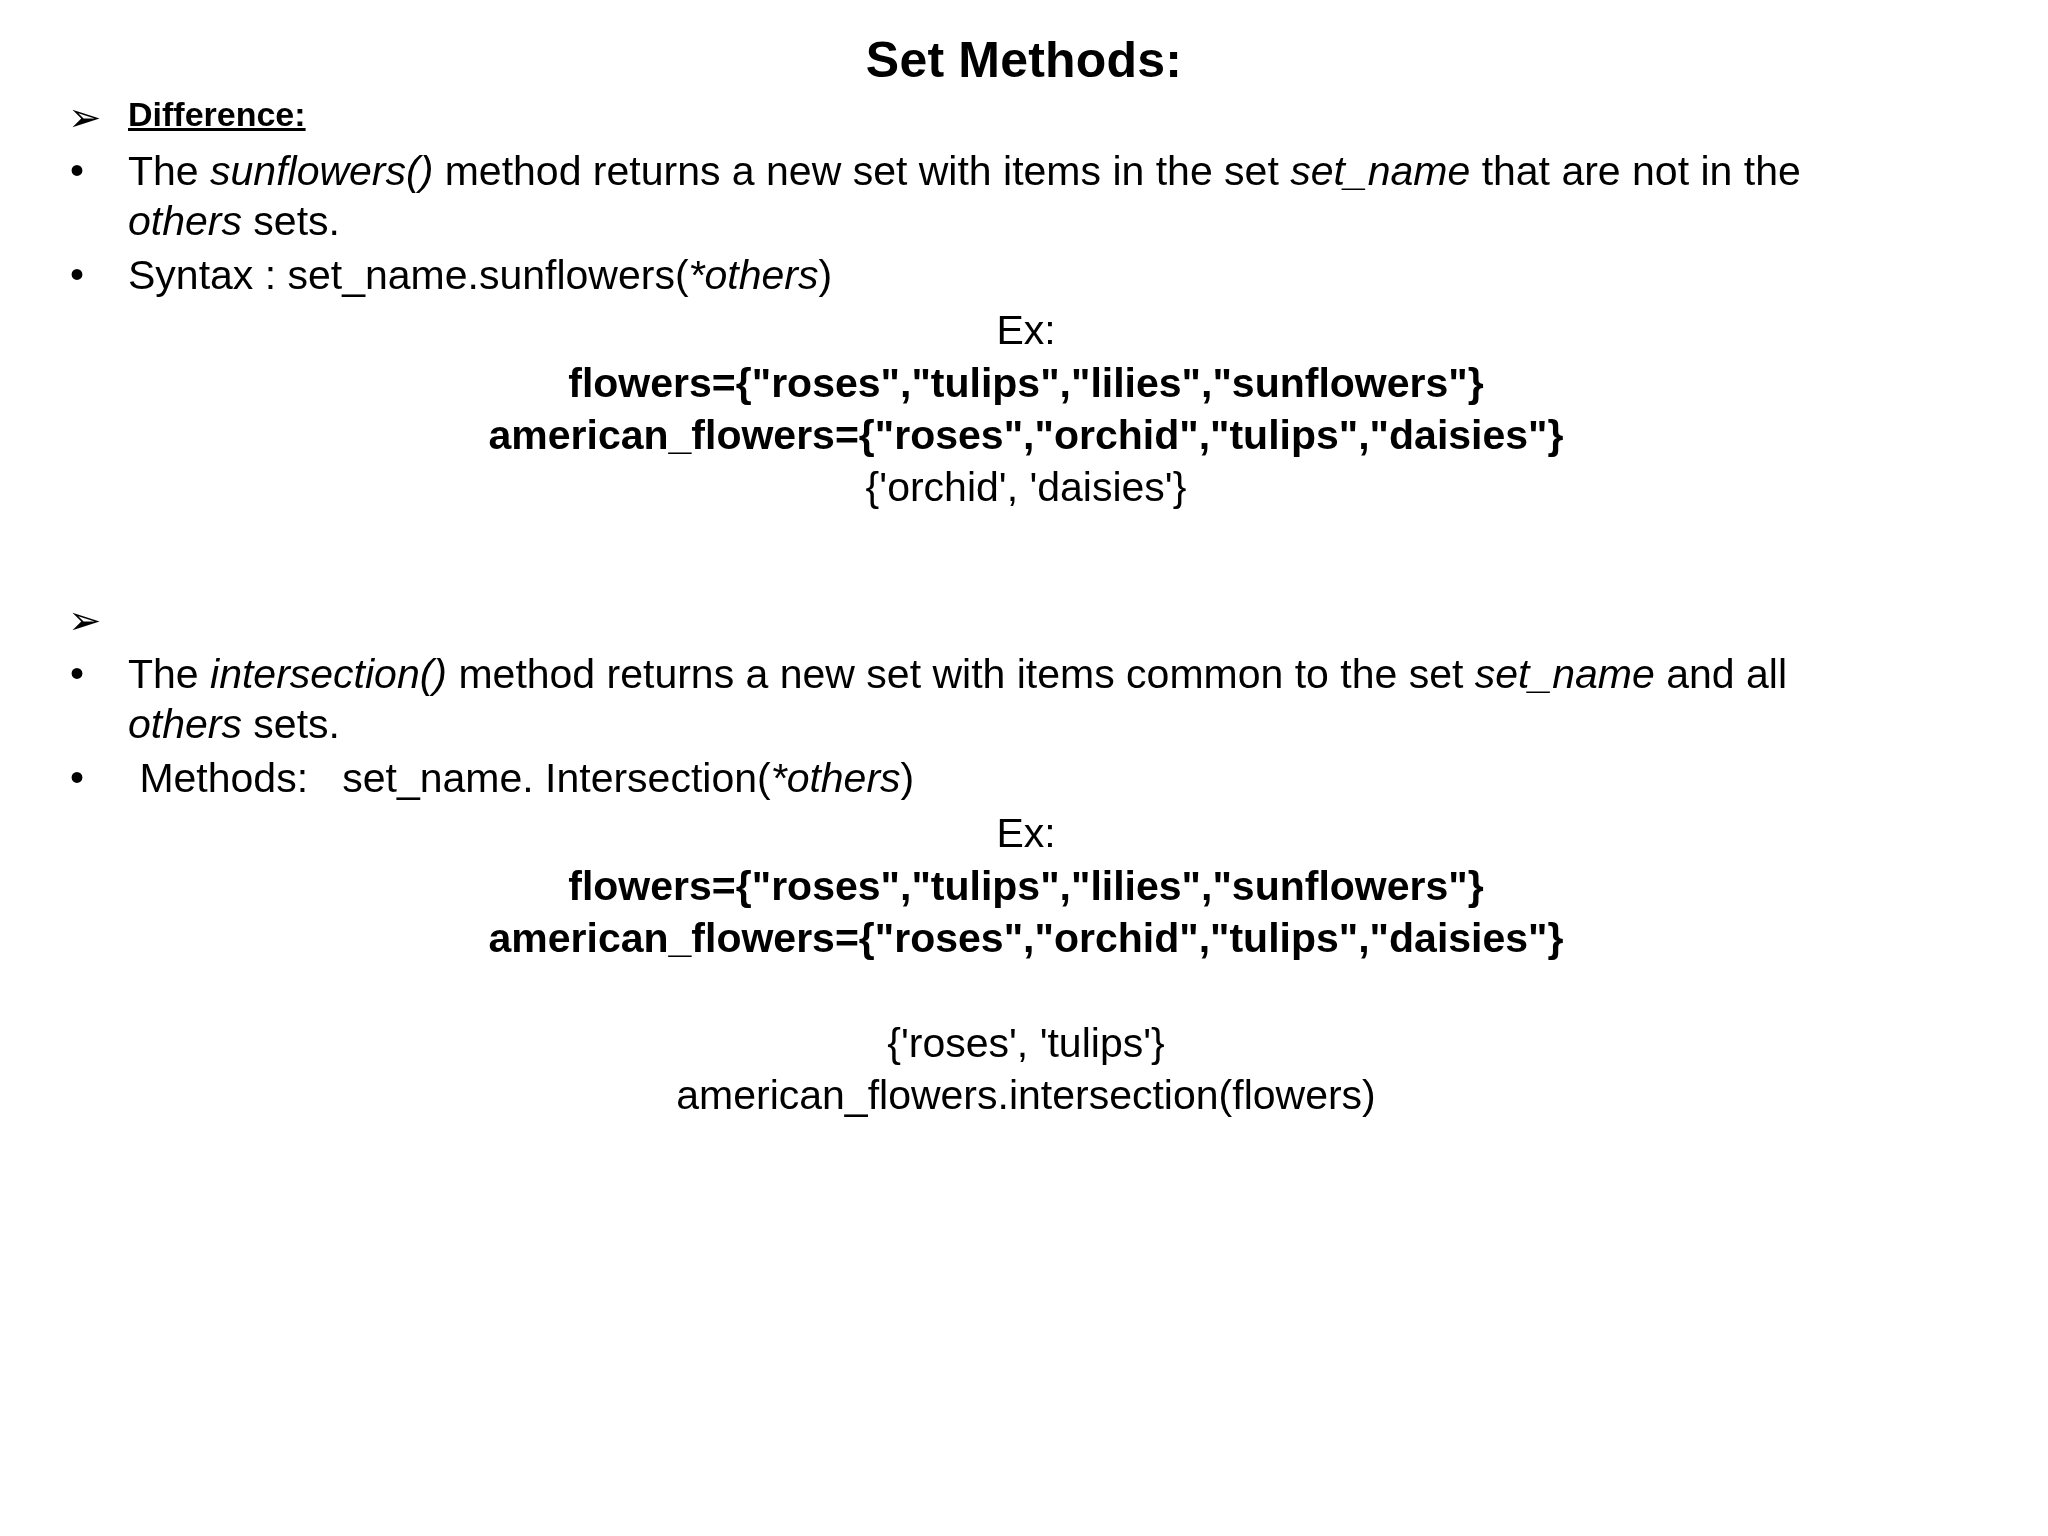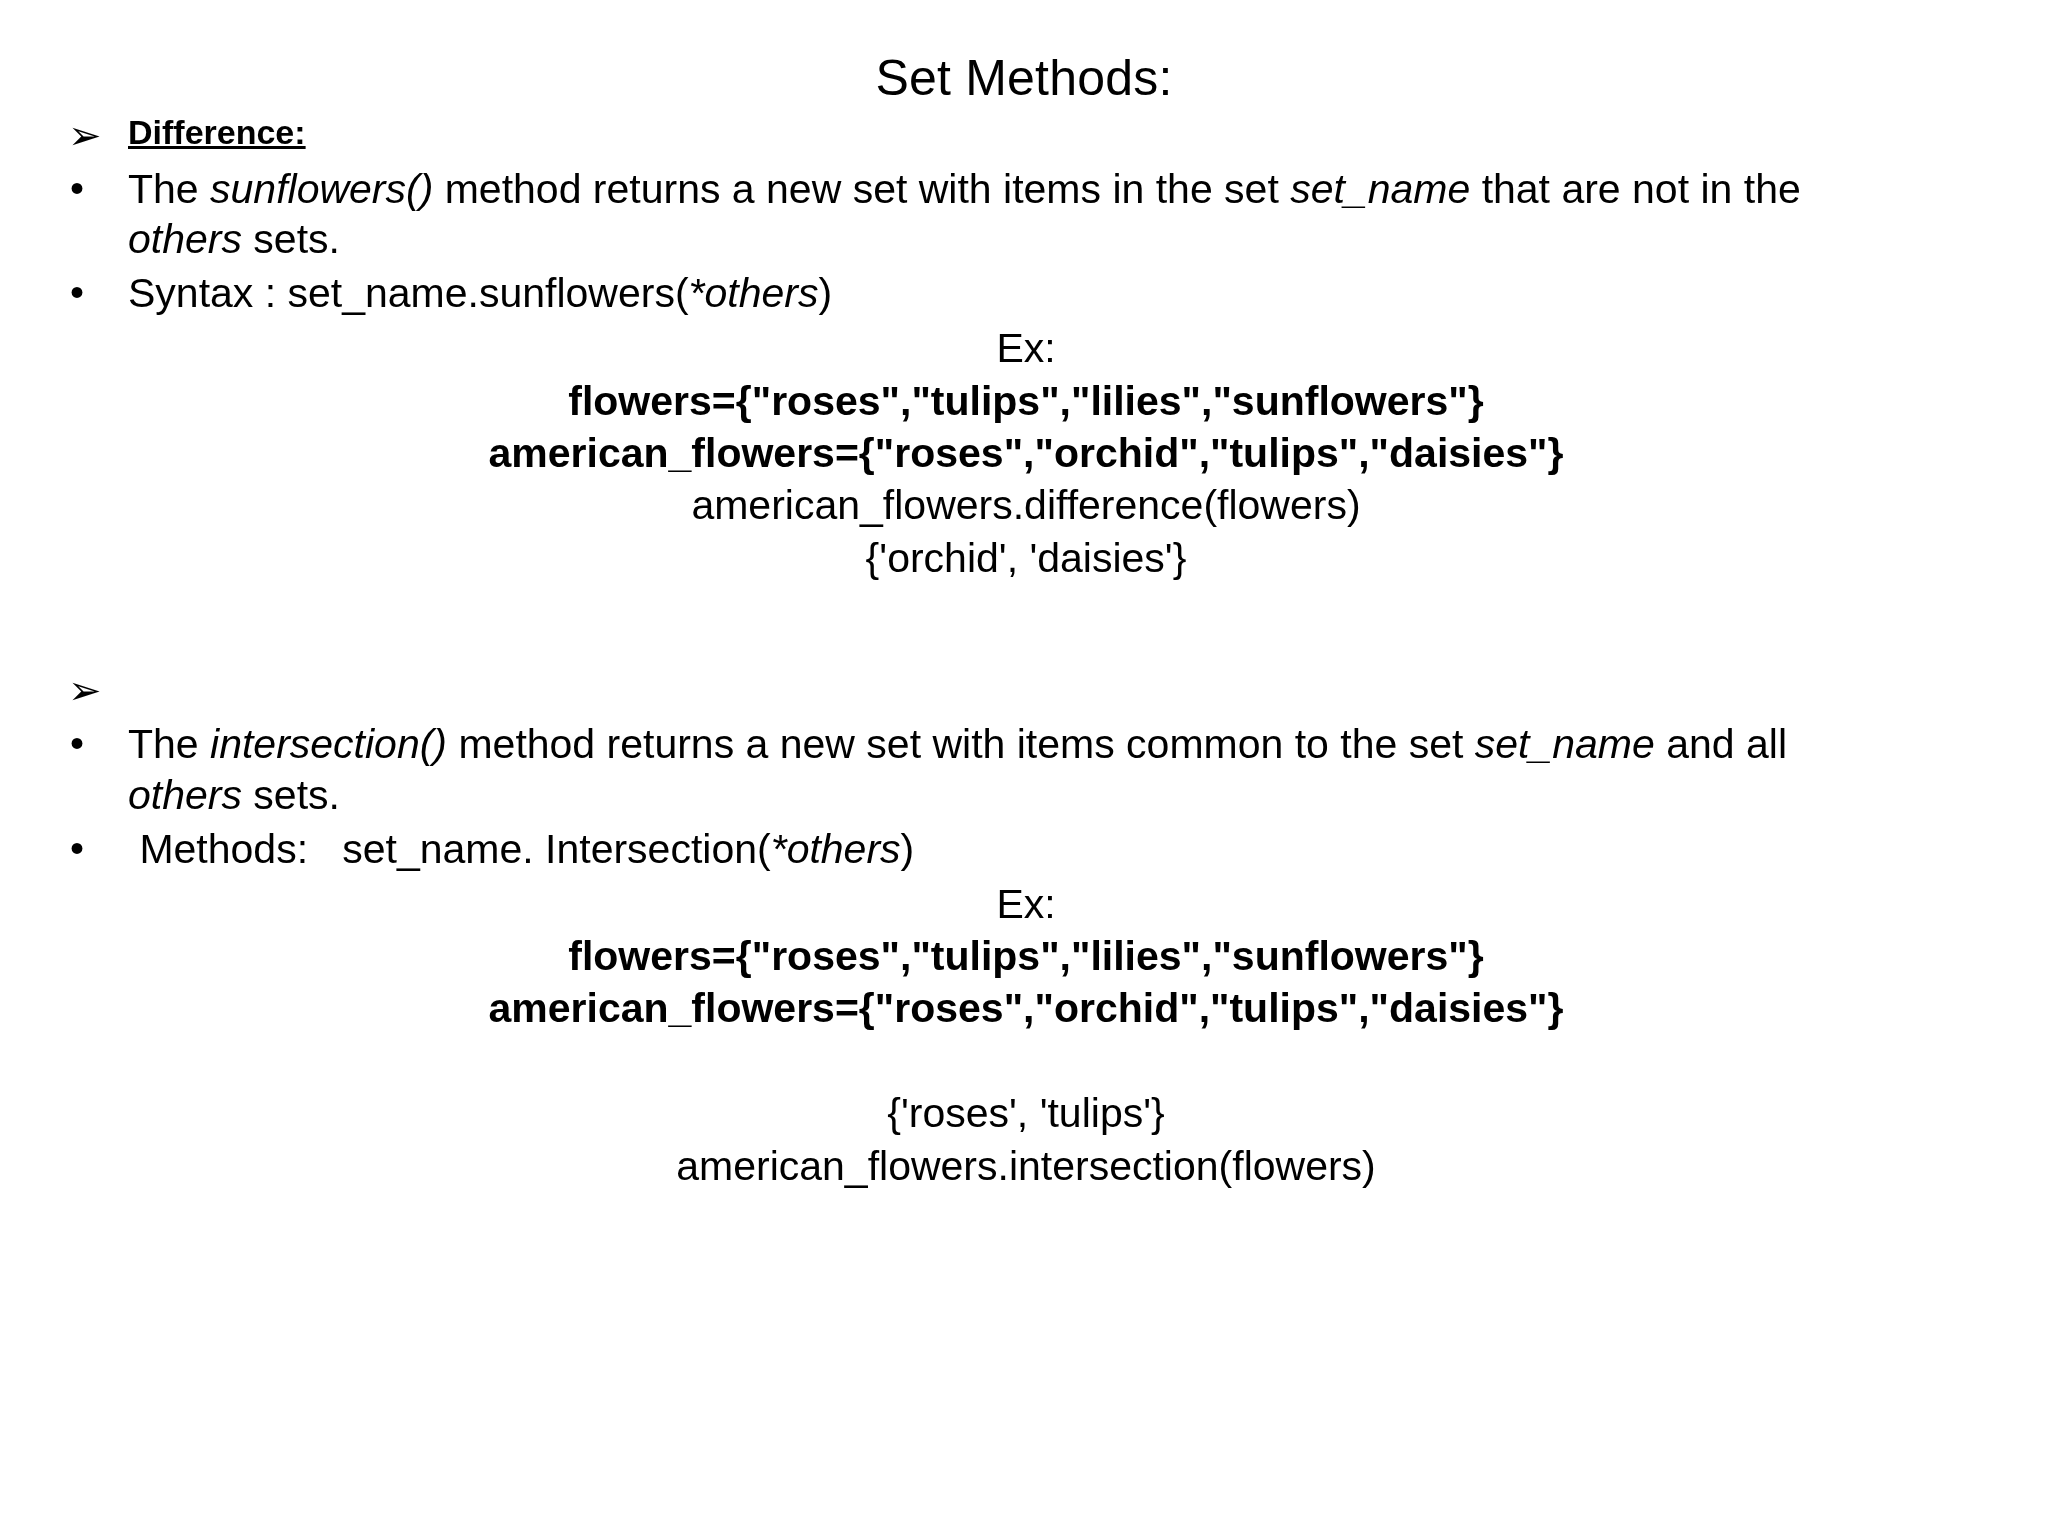--- a/index.html
+++ b/index.html
@@ -21,23 +21,23 @@
     background: #ffffff;
     box-sizing: border-box;
     padding: 0;
   }
 
   
   .slide-title {
     text-align: center;
     font-size: 50px;
     line-height: 1.06;
-    font-weight: 400;
+    font-weight: 700;
     margin: 0;
-    padding-top: 52px;
+    padding-top: 34px;
     letter-spacing: 0.2px;
   }
 
   
   .body {
     position: relative;
     padding: 0 60px 0 62px;
     margin-top: 6px;
   }
 
@@ -135,21 +135,20 @@
       <div class="dot-row">
         <span class="dot-glyph">•</span>
         <span class="dot-text"><span>Syntax : set_name.sunflowers(</span><span class="it">*others</span><span>)</span></span>
       </div>
 
       <div class="flat">Ex:</div>
 
       <div>
           <div class="flat bold">flowers={"roses","tulips","lilies","sunflowers"}</div>
           <div class="flat bold">american_flowers={"roses","orchid","tulips","daisies"}</div>
-          <div class="flat">american_flowers.difference(flowers)</div>
           <div class="flat">{'orchid', 'daisies'}</div>
         </div>
     </div>
 
     <div class="spacer-lg"></div>
 
     <div>
 
       <div class="arrow-row">
         <span class="arrow-glyph">➢</span>

